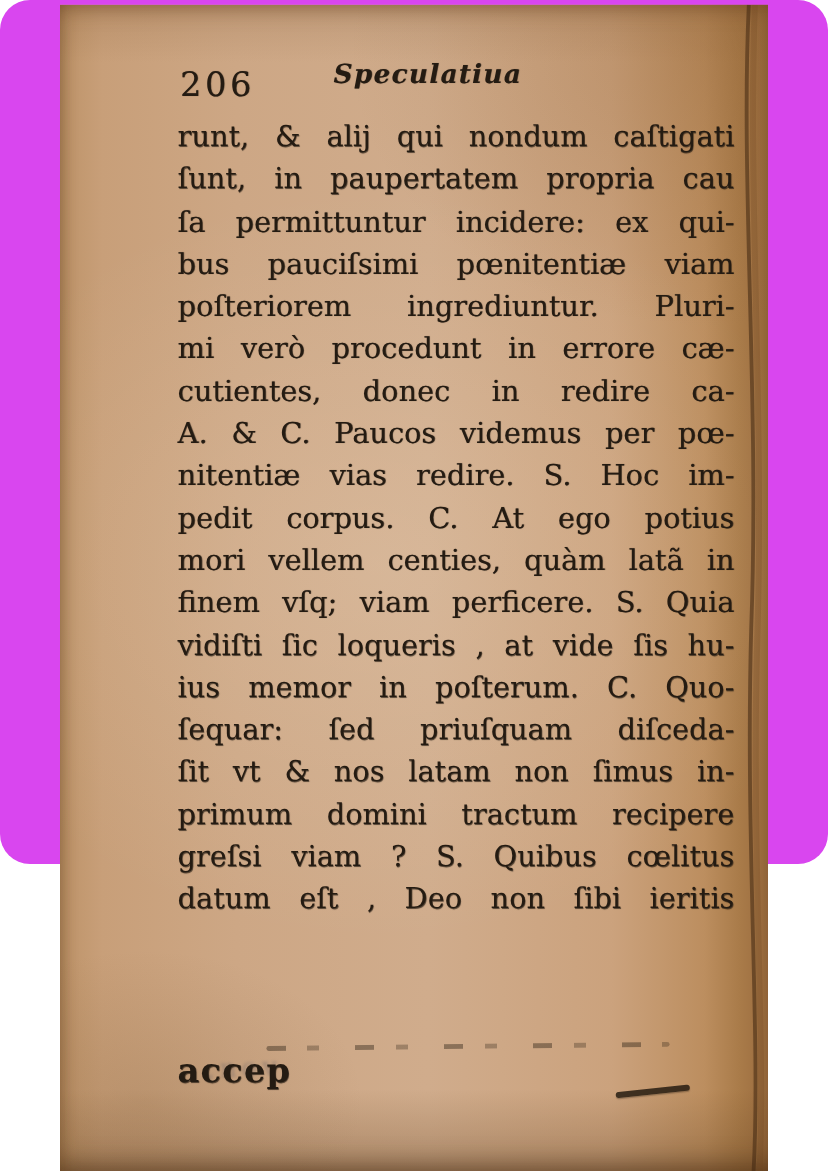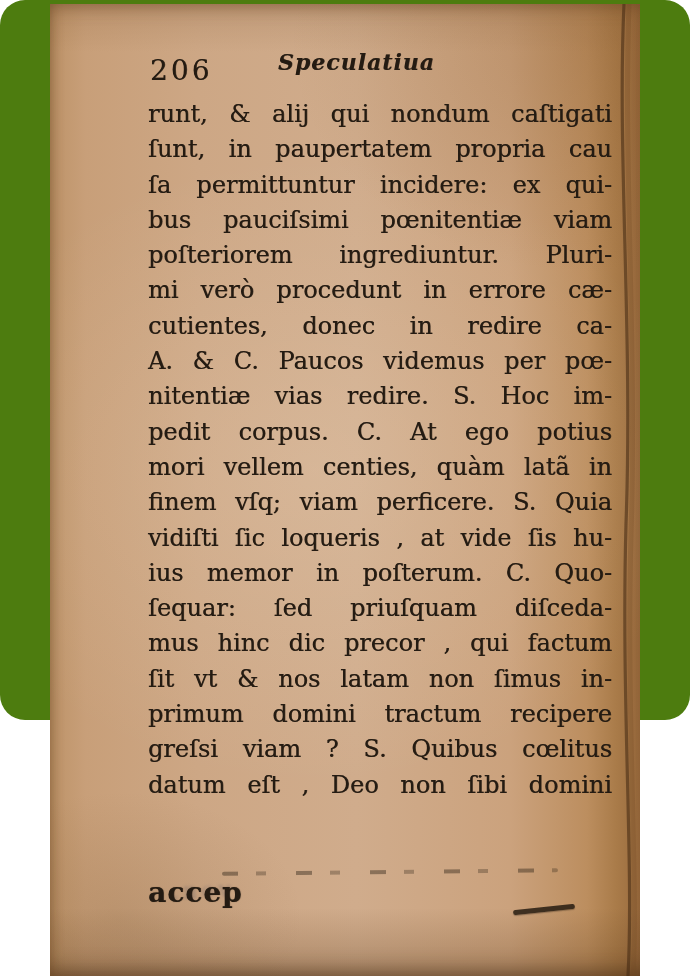--- a/index.html
+++ b/index.html
@@ -5,21 +5,21 @@
   html, body {
     margin: 0; padding: 0;
     width: 690px; height: 976px;
     background: #ffffff;
     overflow: hidden;
     font-family: "DejaVu Serif", "Liberation Serif", serif;
   }
   .scan-stage {
     position: relative;
     width: 690px; height: 720px;
-    background: #4d7c0f;
+    background: #d946ef;
     border-radius: 25px;
   }
   
   .page {
     position: absolute;
     left: 50px; top: 4px;
     width: 590px; height: 972px;
     background:
       radial-gradient(ellipse 260px 180px at 12% 94%, rgba(125,90,52,.20), transparent 70%),
       radial-gradient(ellipse 420px 320px at 92% 4%, rgba(138,92,48,.26), transparent 72%),
@@ -118,25 +118,24 @@
       <div class="text-line">mi verò procedunt in errore cæ-</div>
       <div class="text-line">cutientes, donec in redire ca-</div>
       <div class="text-line">A. &amp; C. Paucos videmus per pœ-</div>
       <div class="text-line">nitentiæ vias redire. S. Hoc im-</div>
       <div class="text-line">pedit corpus. C. At ego potius</div>
       <div class="text-line">mori vellem centies, quàm latã in</div>
       <div class="text-line">finem vſq; viam perficere. S. Quia</div>
       <div class="text-line">vidiſti ſic loqueris , at vide ſis hu-</div>
       <div class="text-line">ius memor in poſterum. C. Quo-</div>
       <div class="text-line">ſequar: ſed priuſquam diſceda-</div>
-      <div class="text-line">mus hinc dic precor , qui factum</div>
       <div class="text-line">ſit vt &amp; nos latam non ſimus in-</div>
       <div class="text-line">primum domini tractum recipere</div>
       <div class="text-line">greſsi viam ? S. Quibus  cœlitus</div>
-      <div class="text-line">datum eſt , Deo non ſibi domini</div>
+      <div class="text-line">datum eſt , Deo non ſibi ieritis</div>
     </div>
 
     <div class="dash-marks"></div>
 
     <div class="ink-smudge">,nov</div>
 
     <div class="catchword">accep</div>
 
     <div class="underline-mark"></div>
 

